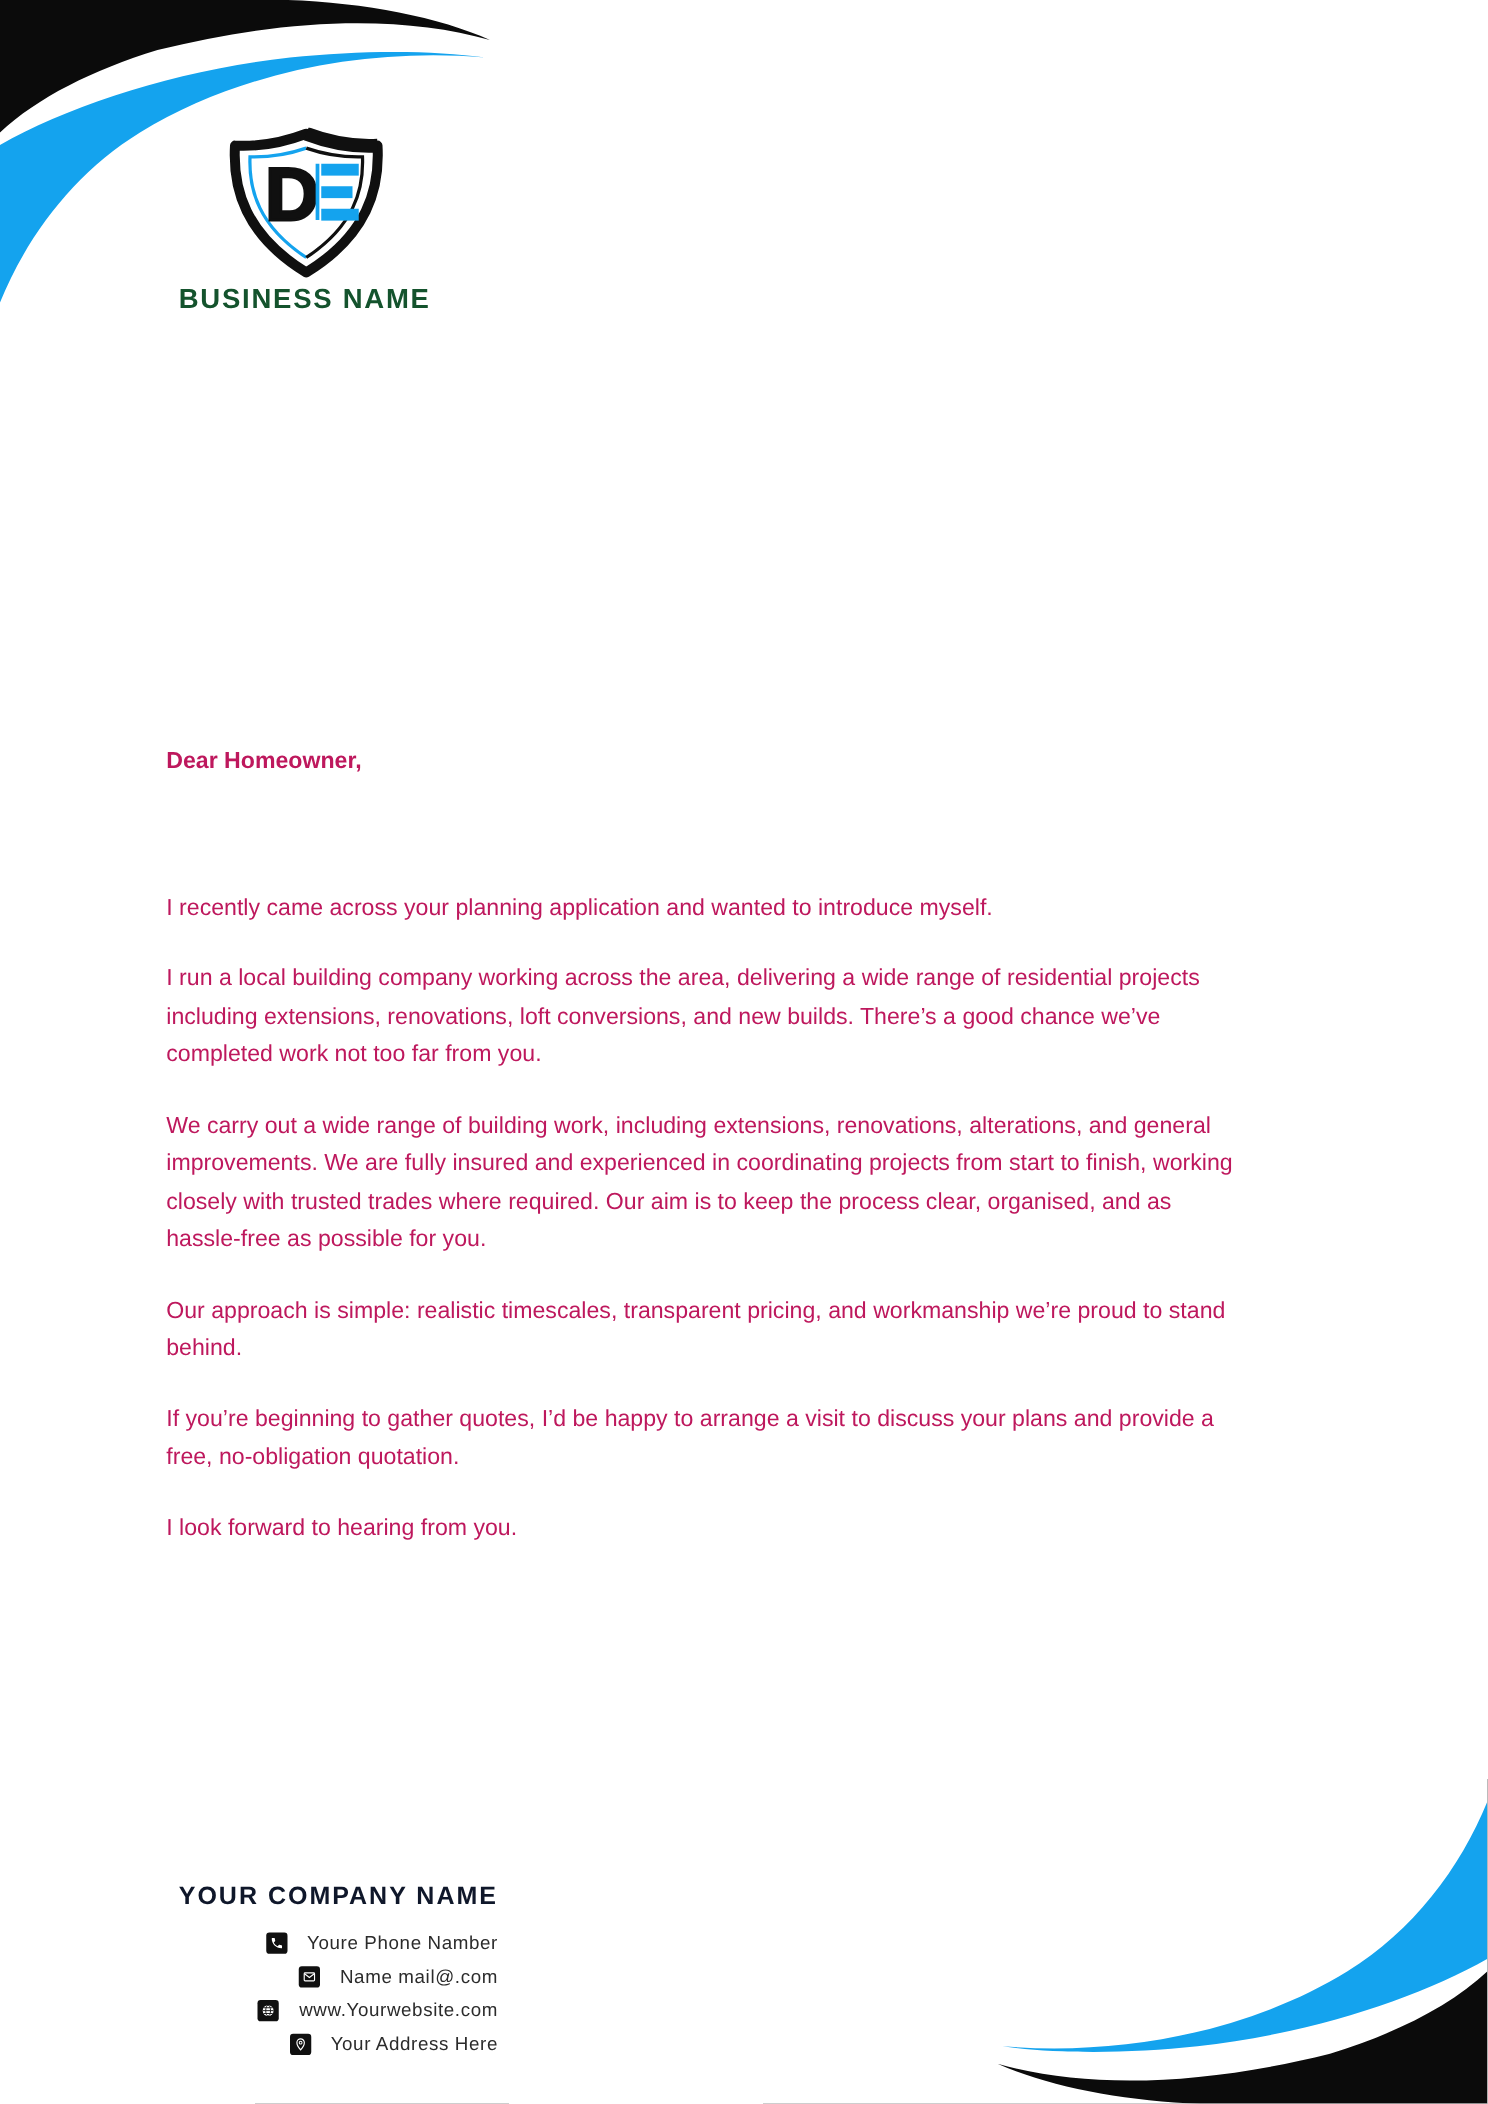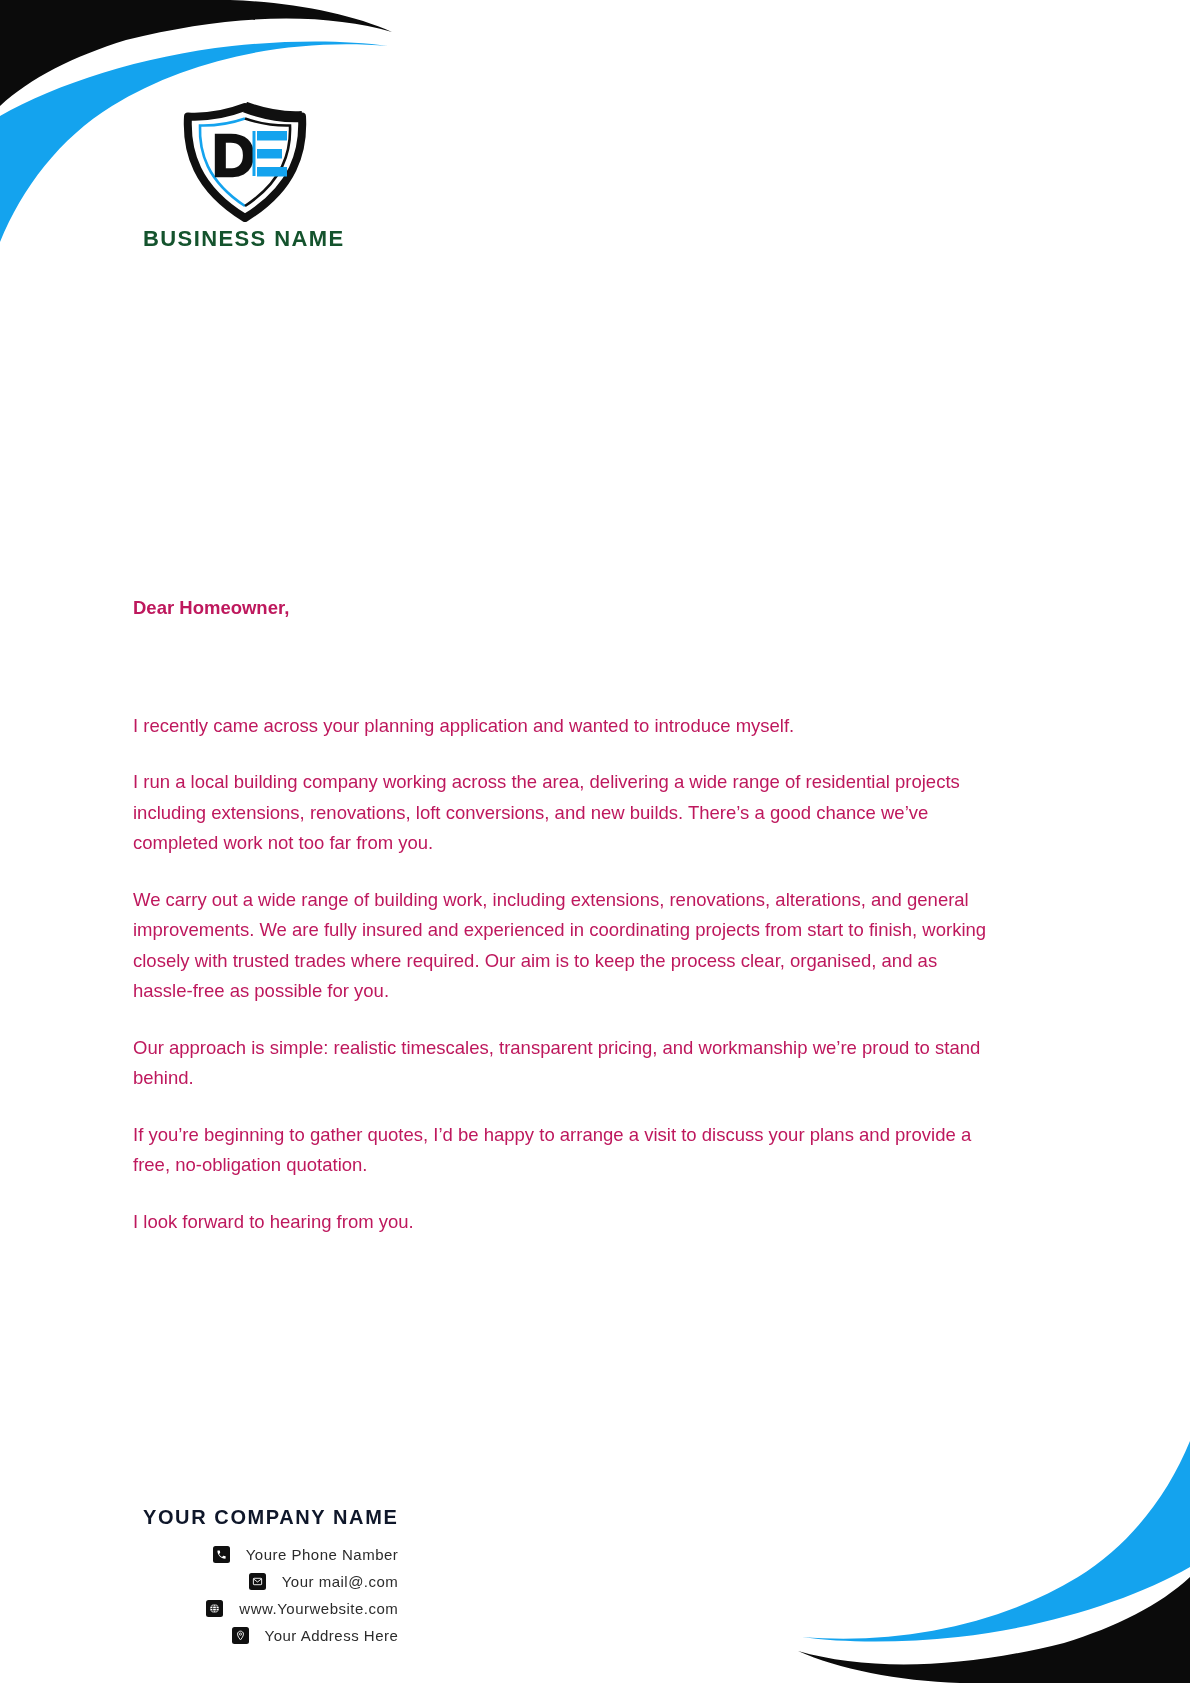--- a/index.html
+++ b/index.html
@@ -117,21 +117,21 @@
         <span class="contact-label">Youre Phone Namber</span>
       </div>
 
       <div class="contact-row">
         <span class="contact-icon">
           <svg viewBox="0 0 24 24">
               <rect x="3" y="5" width="18" height="14" rx="1.5" fill="none" stroke="#ffffff" stroke-width="2"></rect>
               <path d="M3.5 6.5 L12 13 L20.5 6.5" fill="none" stroke="#ffffff" stroke-width="2"></path>
             </svg>
         </span>
-        <span class="contact-label">Your mail@.com</span>
+        <span class="contact-label">Name mail@.com</span>
       </div>
 
       <div class="contact-row">
         <span class="contact-icon">
           <svg viewBox="0 0 24 24">
               <circle cx="12" cy="12" r="9.5" fill="#ffffff"></circle>
               <g fill="none" stroke="#101010" stroke-width="1.6">
                 <ellipse cx="12" cy="12" rx="4.2" ry="9.5"></ellipse>
                 <line x1="2.5" y1="12" x2="21.5" y2="12"></line>
                 <line x1="4" y1="7" x2="20" y2="7"></line>

